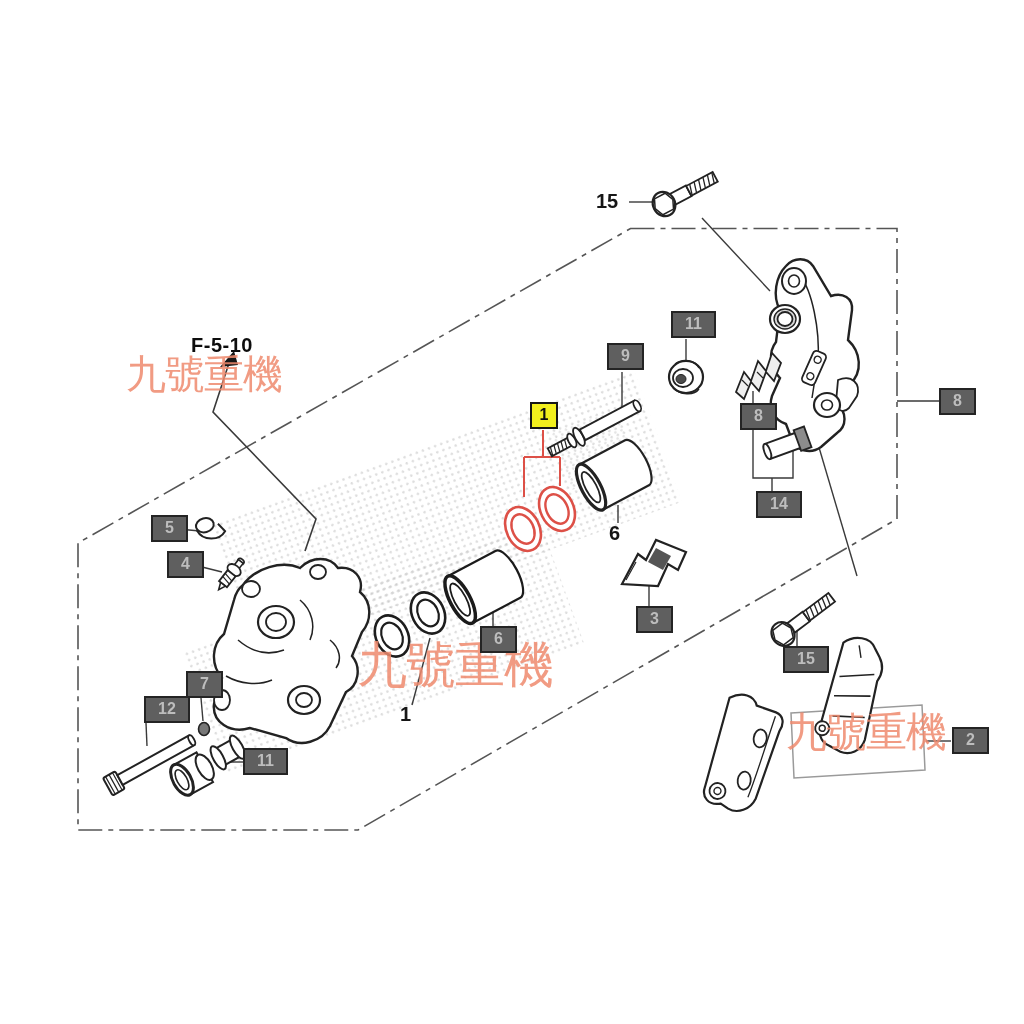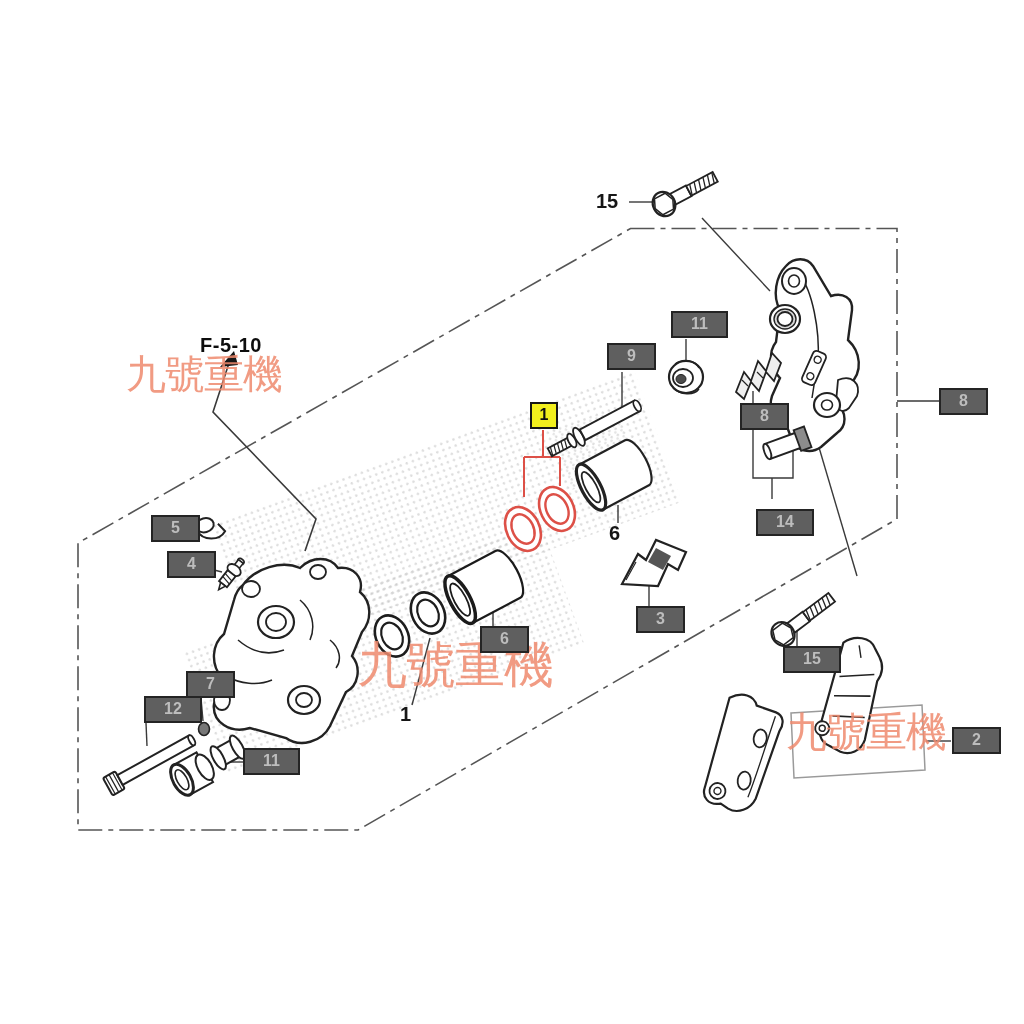--- a/index.html
+++ b/index.html
@@ -19,29 +19,29 @@
   #stip3 { left:558px; top:418px; width:72px; height:62px; transform:rotate(-20deg); opacity:.4; }
   svg#diagram { position:absolute; left:0; top:0; }
   .wm {
     position:absolute; font-weight:400; white-space:nowrap;
     color:var(--wm-color,#ef8a6e); opacity:.85; letter-spacing:-1px; line-height:1;
   }
   .callout { position:absolute; box-sizing:border-box; z-index:30; }
   .callout.box {
     background:var(--box-bg,#5f5f5f); border:2px solid #242424; color:var(--box-fg,#bdbdbd);
     font-weight:700; font-size:16px; min-width:27px; height:27px; line-height:22px;
-    text-align:center; padding:0 18px;
+    text-align:center; padding:0 12px;
   }
   .callout.highlight {
     background:var(--hl-bg,#f2ef1d); border:2px solid #161616; color:#111;
     font-weight:700; font-size:16px; min-width:28px; height:27px; line-height:22px;
     text-align:center;
   }
   .callout.plain { color:#161616; font-weight:700; font-size:20px; }
-  .callout.ref   { color:#0d0d0d; font-weight:800; font-size:20px; letter-spacing:.5px;margin-left:9px; }
+  .callout.ref   { color:#0d0d0d; font-weight:800; font-size:20px; letter-spacing:.5px; }
 </style>
 </head>
 <body>
 
 <div id="stage">
 
   <div class="stipple" id="stip1"></div>
   <div class="stipple" id="stip2"></div>
   <div class="stipple" id="stip3"></div>
 
@@ -292,21 +292,21 @@
       <div class="wm" style="left: 786px; top: 712px; font-size: 41px;">九號重機</div>
     </div>
   <div id="callout-layer">
       <div class="callout ref" style="left: 191px; top: 334px;">F-5-10</div>
       <div class="callout plain" style="left: 596px; top: 190px;">15</div>
       <div class="callout highlight" style="left: 530px; top: 402px;">1</div>
       <div class="callout box" style="left: 671px; top: 311px;">11</div>
       <div class="callout box" style="left: 607px; top: 343px;">9</div>
       <div class="callout box" style="left: 740px; top: 403px;">8</div>
       <div class="callout box" style="left: 939px; top: 388px;">8</div>
-      <div class="callout box" style="left: 756px; top: 509px;">14</div>
+      <div class="callout box" style="left: 756px; top: 491px;">14</div>
       <div class="callout box" style="left: 151px; top: 515px;">5</div>
       <div class="callout box" style="left: 167px; top: 551px;">4</div>
       <div class="callout plain" style="left: 609px; top: 522px;">6</div>
       <div class="callout box" style="left: 636px; top: 606px;">3</div>
       <div class="callout box" style="left: 480px; top: 626px;">6</div>
       <div class="callout box" style="left: 783px; top: 646px;">15</div>
       <div class="callout box" style="left: 186px; top: 671px;">7</div>
       <div class="callout box" style="left: 129px; top: 696px; margin-left: 15px;">12</div>
       <div class="callout plain" style="left: 400px; top: 703px;">1</div>
       <div class="callout box" style="left: 243px; top: 748px;">11</div>

